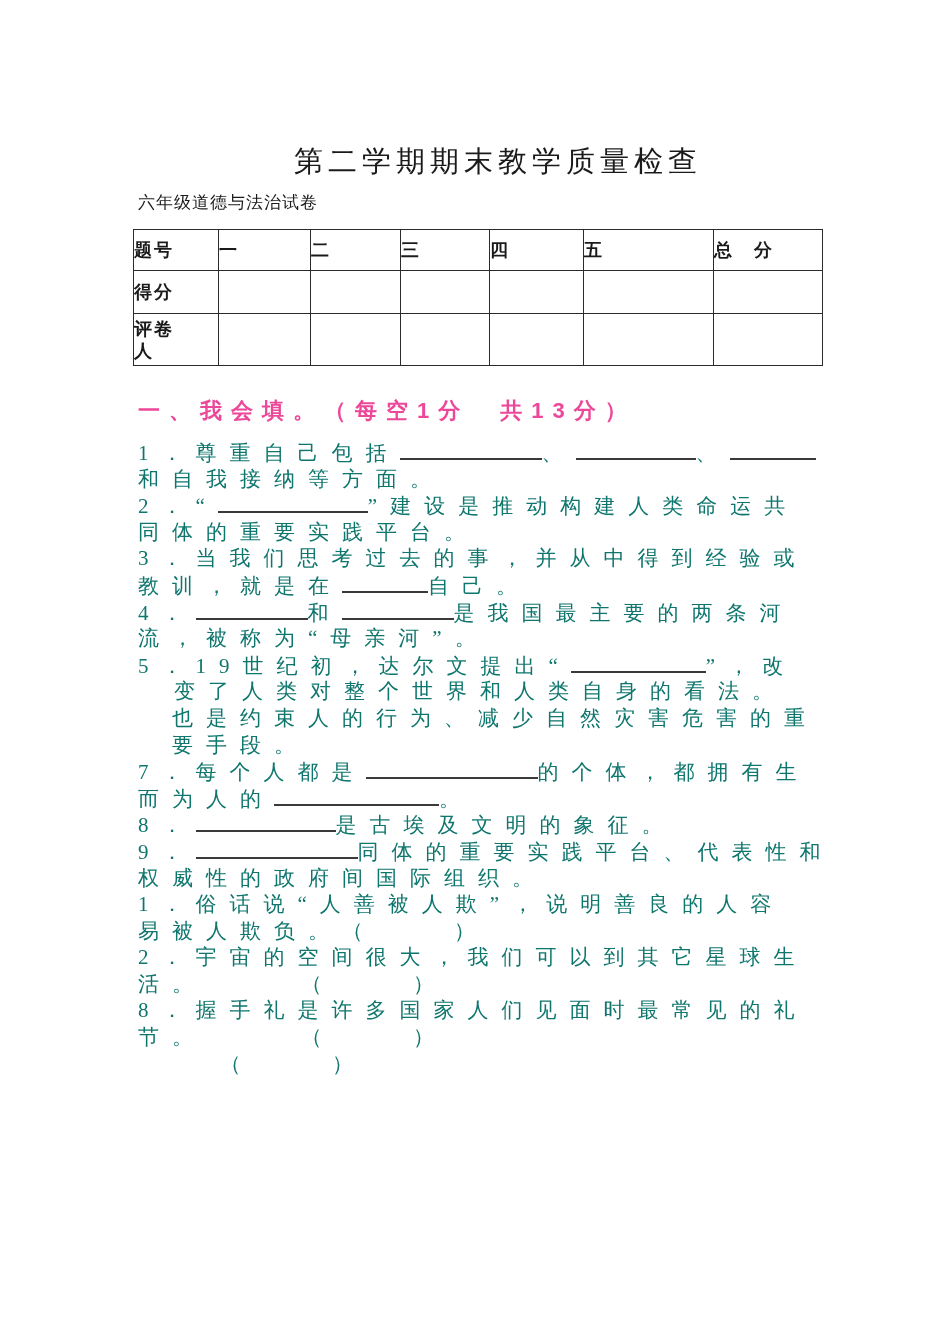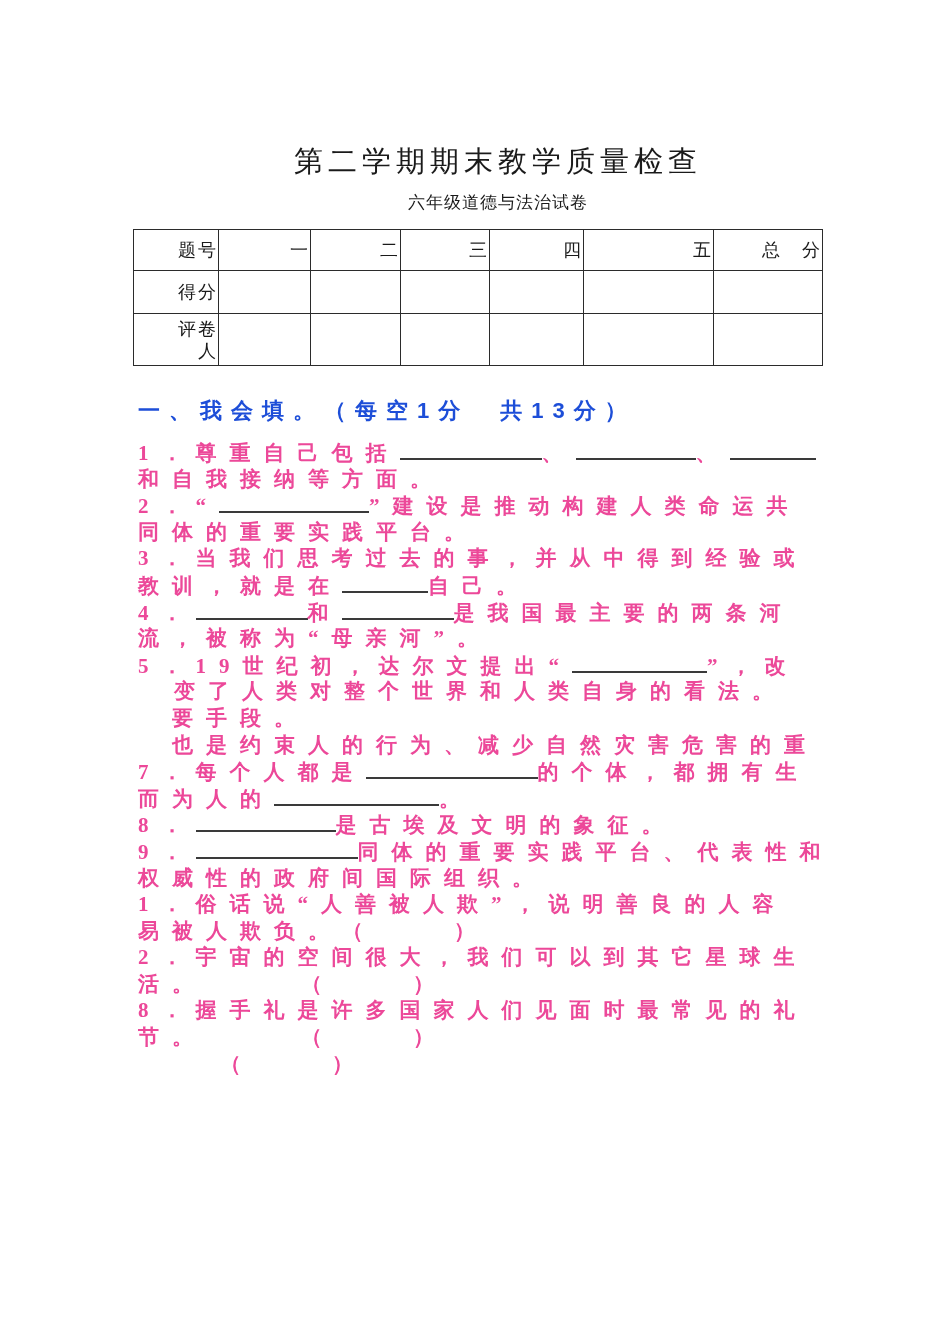--- a/index.html
+++ b/index.html
@@ -22,65 +22,64 @@
   }
   .doc-title {
     text-align: center;
     font-size: 29px;
     letter-spacing: 5px;
     font-weight: 400;
     white-space: nowrap;
     color: #1a1a1a;
   }
   .doc-subtitle {
-    text-align: center;
     font-size: 17px;
     letter-spacing: 1px;
     margin-top: 9px;
     color: #1a1a1a;
   }
   table.score-table {
     border-collapse: collapse;
     table-layout: fixed;
     margin-left: -5px;
     margin-top: 15px;
     width: 689px;
     font-size: 18px;
     color: #1a1a1a;
   }
   table.score-table td {
     border: 1.5px solid #2b2b2b;
-    text-align: right;
+    text-align: left;
     vertical-align: middle;
     padding: 0;
     letter-spacing: 2px;
+    font-weight: bold;
   }
   tr.r-head td { height: 40px; }
   tr.r-score td { height: 42px; }
   tr.r-grader td { height: 51px; }
   td.rowlabel { white-space: pre-line; line-height: 22px; }
   .section-heading {
     font-family: "Liberation Sans", "DejaVu Sans", sans-serif;
     font-weight: 700;
     font-size: 22px;
     letter-spacing: 9px;
-    color: #1d4ed8;
+    color: #ec4899;
     white-space: nowrap;
   }
   .heading-1 { margin-top: 30px; margin-bottom: 13px; }
   .heading-2 { margin-top: 21px; margin-bottom: 11px; }
   .questions { }
   .qline {
     height: 26.6px;
     line-height: 26.6px;
     font-size: 21px;
     letter-spacing: 13px;
     white-space: nowrap;
-    color: #ec4899;
-    font-weight: bold;
+    color: #0f766e;
   }
   .blank {
     display: inline-block;
     height: 19px;
     border-bottom: 2px solid #3a3a3a;
     vertical-align: baseline;
   }
   .gap {
     display: inline-block;
     height: 1px;
@@ -143,22 +142,22 @@
         <div class="qline"><span class="seg">1．尊重自己包括</span><span class="blank" style="width: 142px;"></span><span class="seg">、</span><span class="blank" style="width: 120px;"></span><span class="seg">、</span><span class="blank" style="width: 86px;"></span></div>
         <div class="qline"><span class="seg">和自我接纳等方面。</span></div>
         <div class="qline"><span class="seg">2．“</span><span class="blank" style="width: 150px;"></span><span class="seg">”建设是推动构建人类命运共</span></div>
         <div class="qline"><span class="seg">同体的重要实践平台。</span></div>
         <div class="qline"><span class="seg">3．当我们思考过去的事，并从中得到经验或</span></div>
         <div class="qline"><span class="seg">教训，就是在</span><span class="blank" style="width: 86px;"></span><span class="seg">自己。</span></div>
         <div class="qline"><span class="seg">4．</span><span class="blank" style="width: 112px;"></span><span class="seg">和</span><span class="blank" style="width: 112px;"></span><span class="seg">是我国最主要的两条河</span></div>
         <div class="qline"><span class="seg">流，被称为“母亲河”。</span></div>
         <div class="qline"><span class="seg">5．19世纪初，达尔文提出“</span><span class="blank" style="width: 135px;"></span><span class="seg">”，改</span></div>
         <div class="qline" style="margin-left: 36px;"><span class="seg">变了人类对整个世界和人类自身的看法。</span></div>
+        <div class="qline" style="margin-left: 34px;"><span class="seg">也是约束人的行为、减少自然灾害危害的重</span></div>
         <div class="qline" style="margin-left: 34px;"><span class="seg">要手段。</span></div>
-        <div class="qline" style="margin-left: 34px;"><span class="seg">也是约束人的行为、减少自然灾害危害的重</span></div>
         <div class="qline"><span class="seg">7．每个人都是</span><span class="blank" style="width: 172px;"></span><span class="seg">的个体，都拥有生</span></div>
         <div class="qline"><span class="seg">而为人的</span><span class="blank" style="width: 165px;"></span><span class="seg">。</span></div>
         <div class="qline"><span class="seg">8．</span><span class="blank" style="width: 140px;"></span><span class="seg">是古埃及文明的象征。</span></div>
         <div class="qline"><span class="seg">9．</span><span class="blank" style="width: 162px;"></span><span class="seg">同体的重要实践平台、代表性和</span></div>
         <div class="qline"><span class="seg">权威性的政府间国际组织。</span></div>
       </div>
   </div>
 
   <div class="section">
     <div class="questions">

